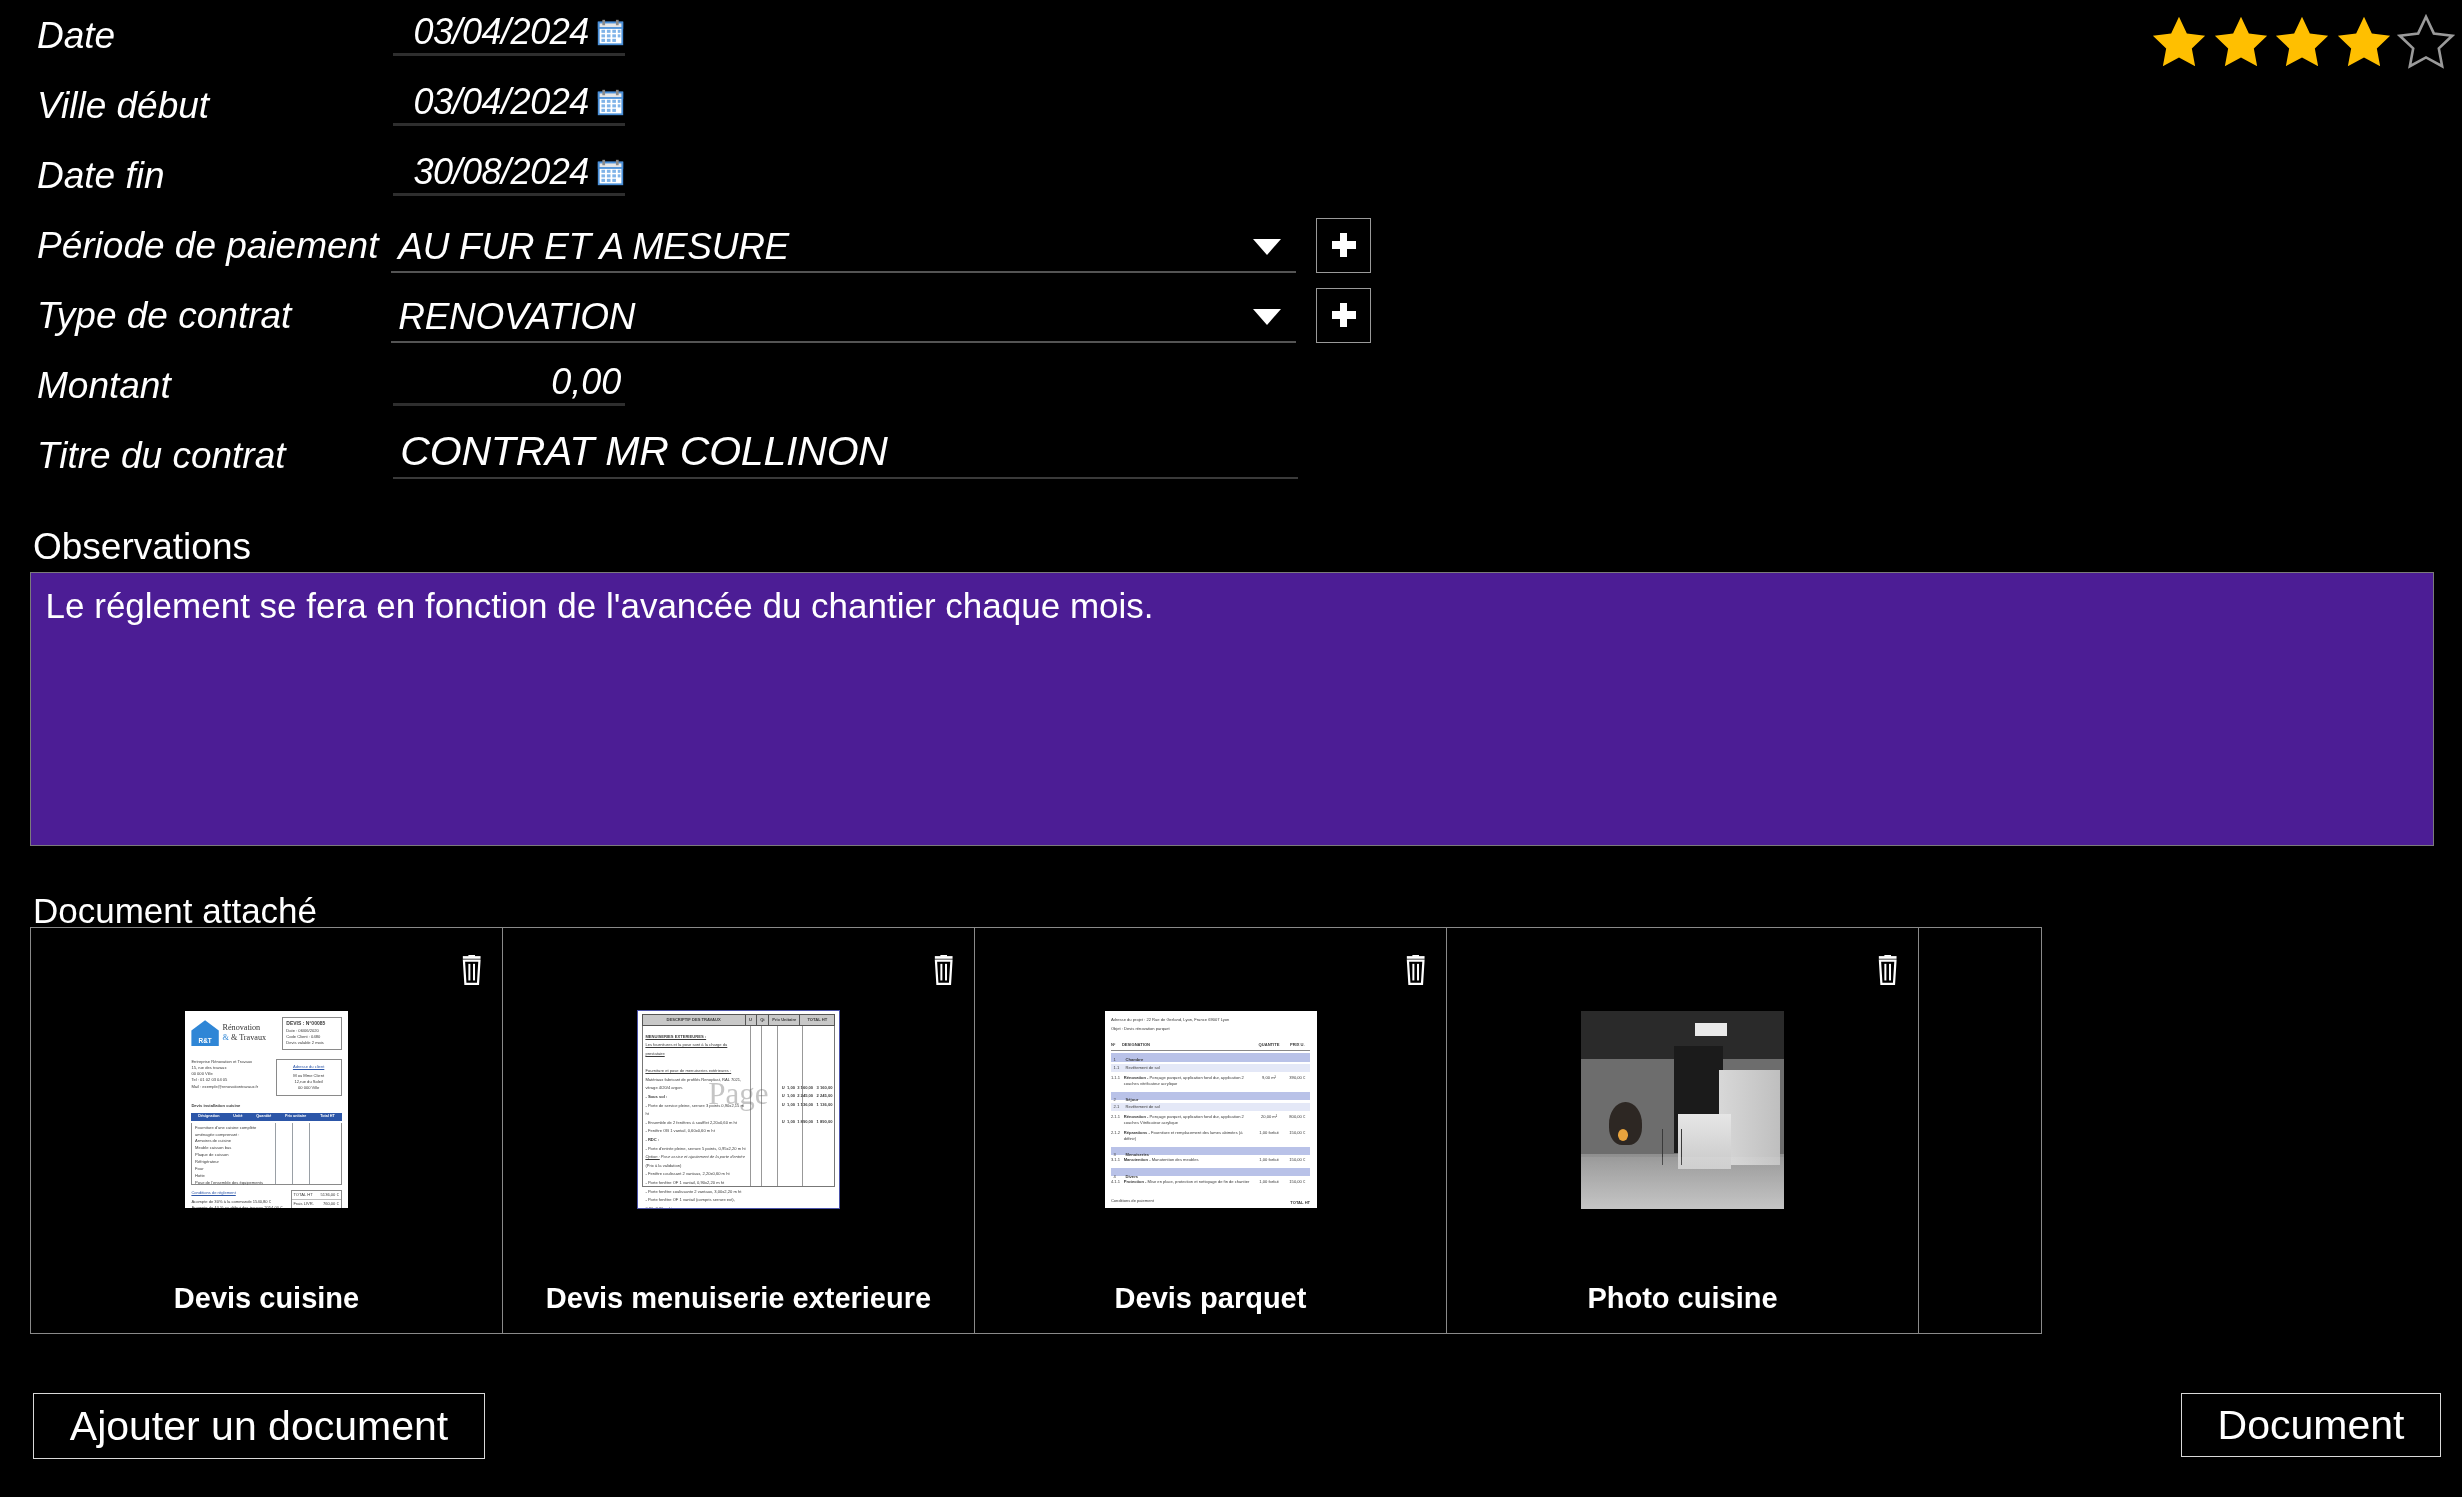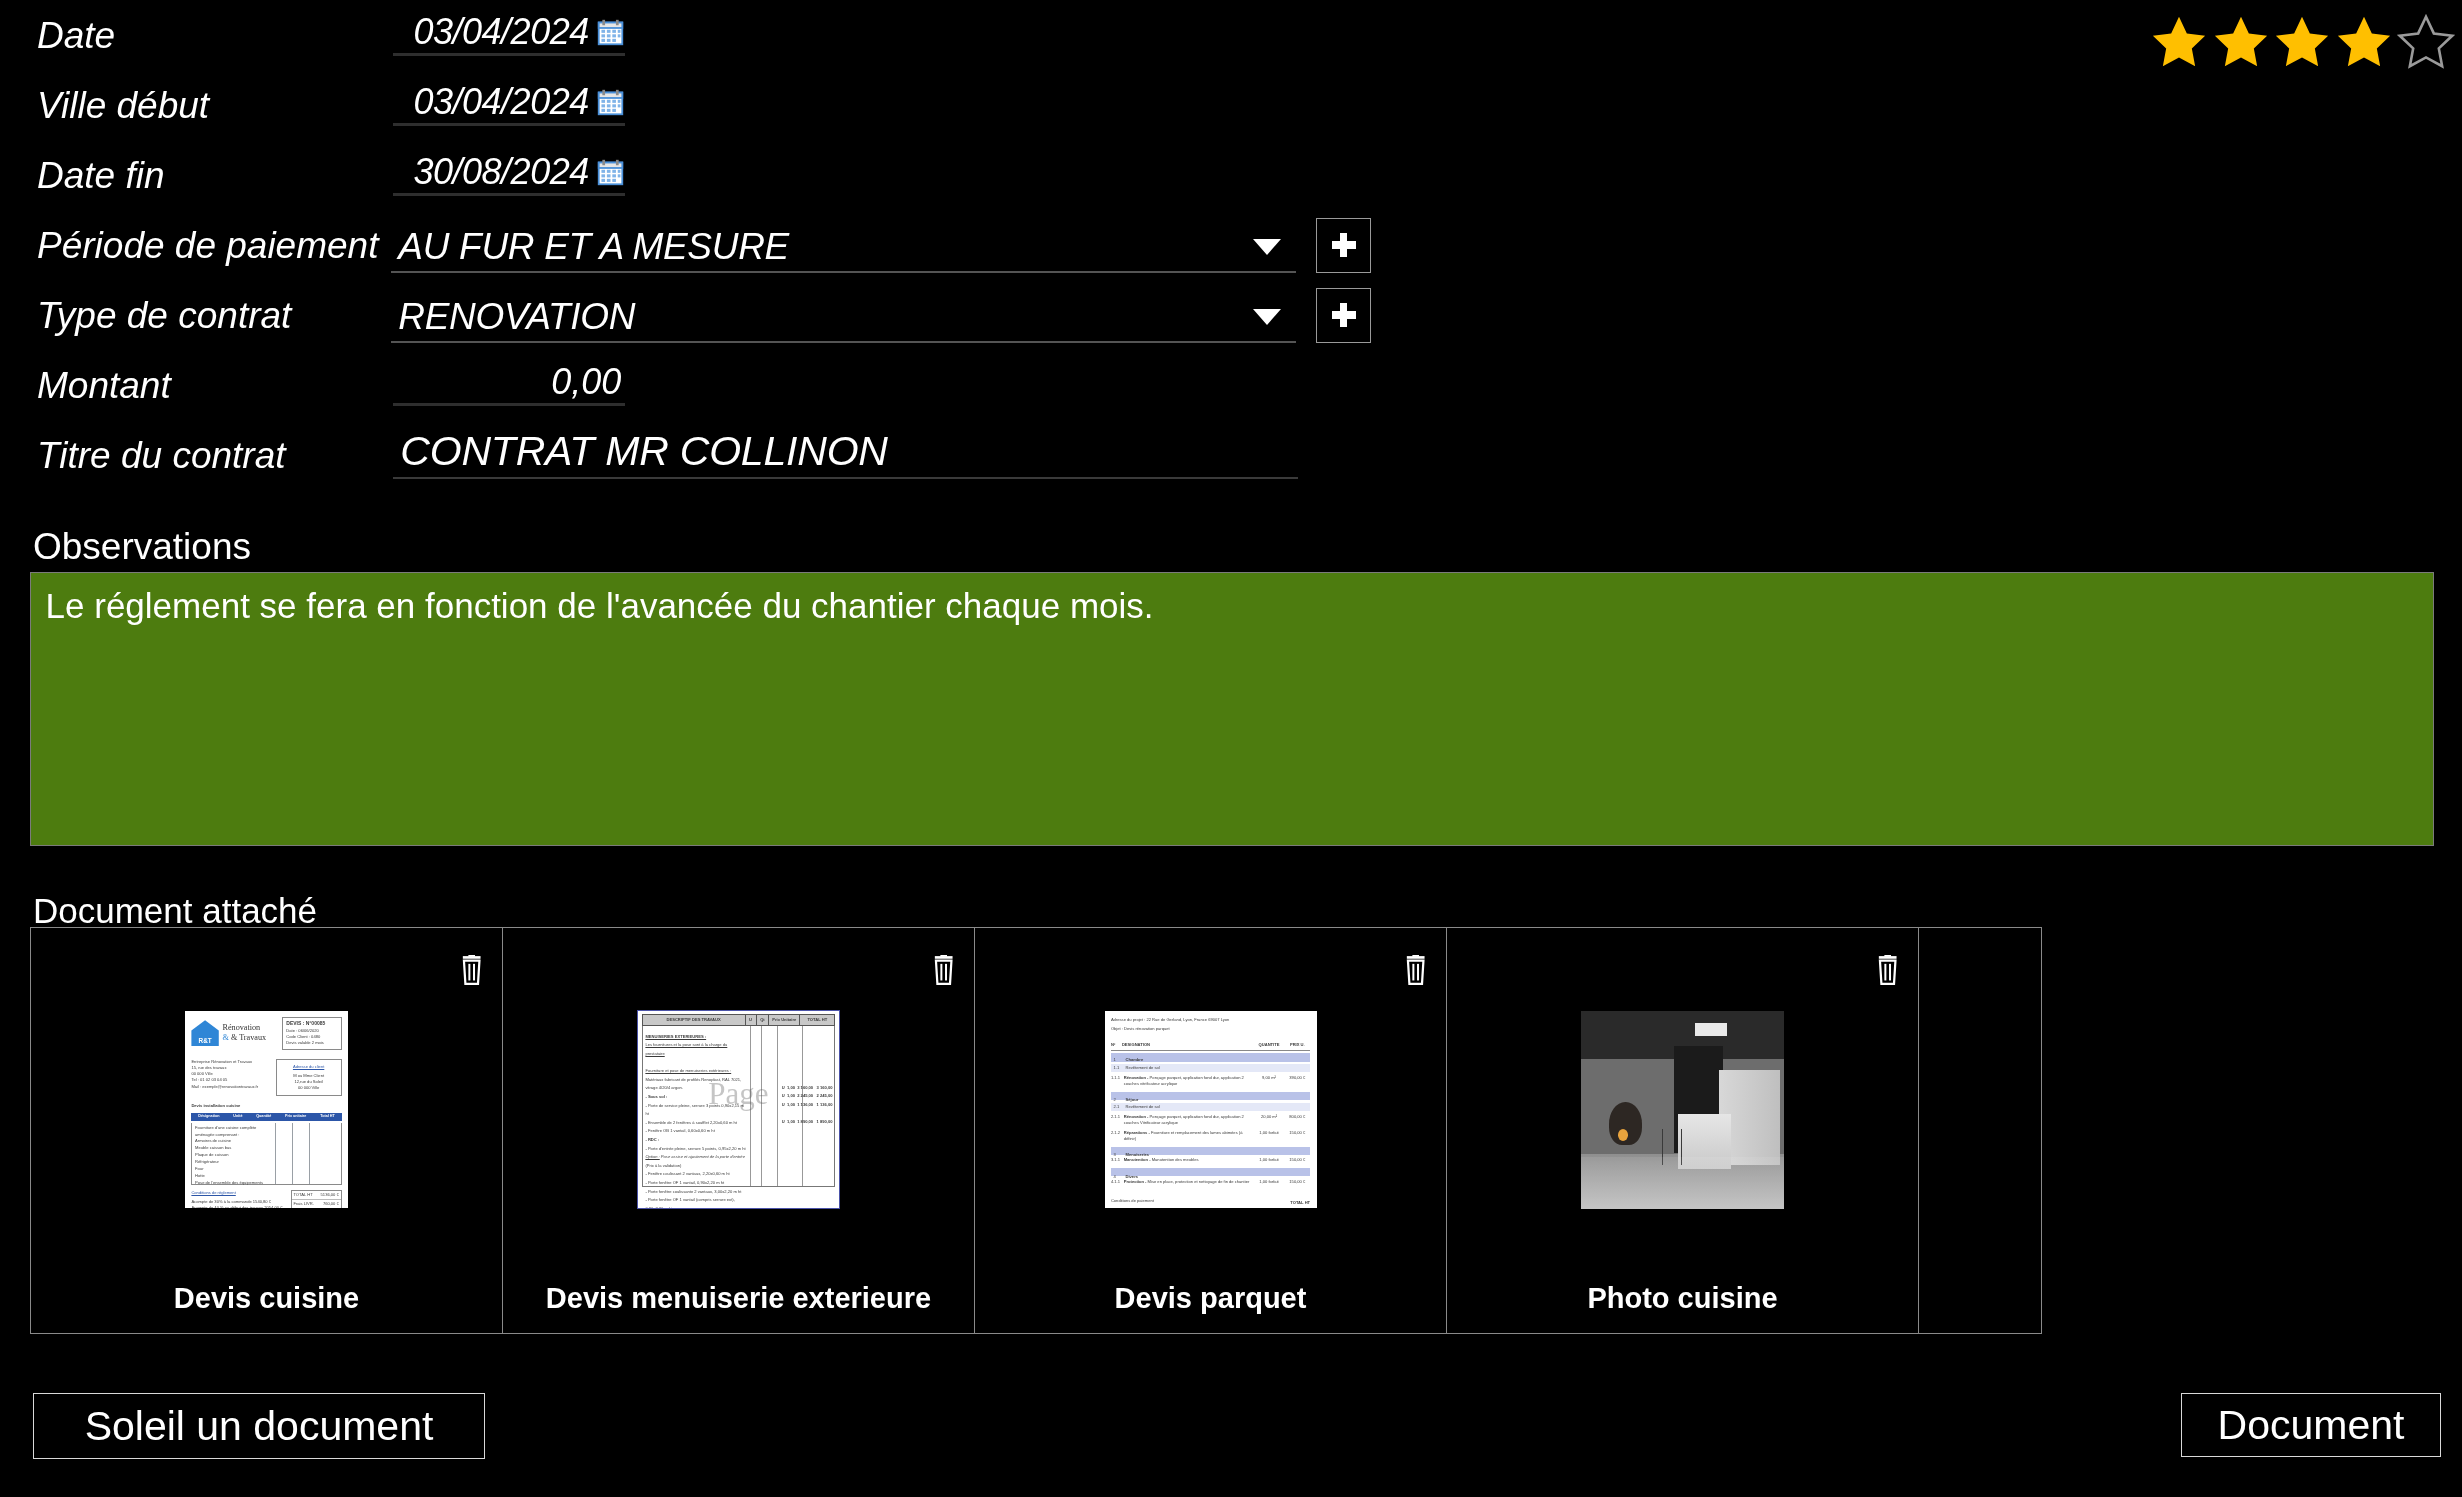--- a/index.html
+++ b/index.html
@@ -141,21 +141,21 @@
     position: absolute;
     left: 33px; top: 528px;
     font-size: 37px;
     line-height: 1;
   }
   .obs-box {
     position: absolute;
     left: 30px; top: 572px;
     width: 2404px; height: 274px;
     border: 1.8px solid #7b7b7b;
-    background: #4d7c0f;
+    background: #4c1d95;
     padding: 12.8px 14.6px;
   }
   .obs-box .text {
     font-size: 35px;
     line-height: 1.15;
     color: #ffffff;
     white-space: pre-wrap;
   }
 
   
@@ -733,17 +733,17 @@
         <rect x="9" y="0" width="6" height="1.6" fill="#ffffff"></rect>
         <path d="M5 5 h14 l-1.3 21 h-11.4 Z" fill="none" stroke="#ffffff" stroke-width="2"></path>
         <rect x="9" y="8" width="1.8" height="15" fill="#ffffff"></rect>
         <rect x="13.2" y="8" width="1.8" height="15" fill="#ffffff"></rect>
       </svg>
     </div>
 
     <div class="doc-cell empty"></div>
   </div>
 
-  <div class="btn btn-add">Soleil un document</div>
+  <div class="btn btn-add">Ajouter un document</div>
   <div class="btn btn-del">Document</div>
 
 </div>
 
 
 </body></html>

